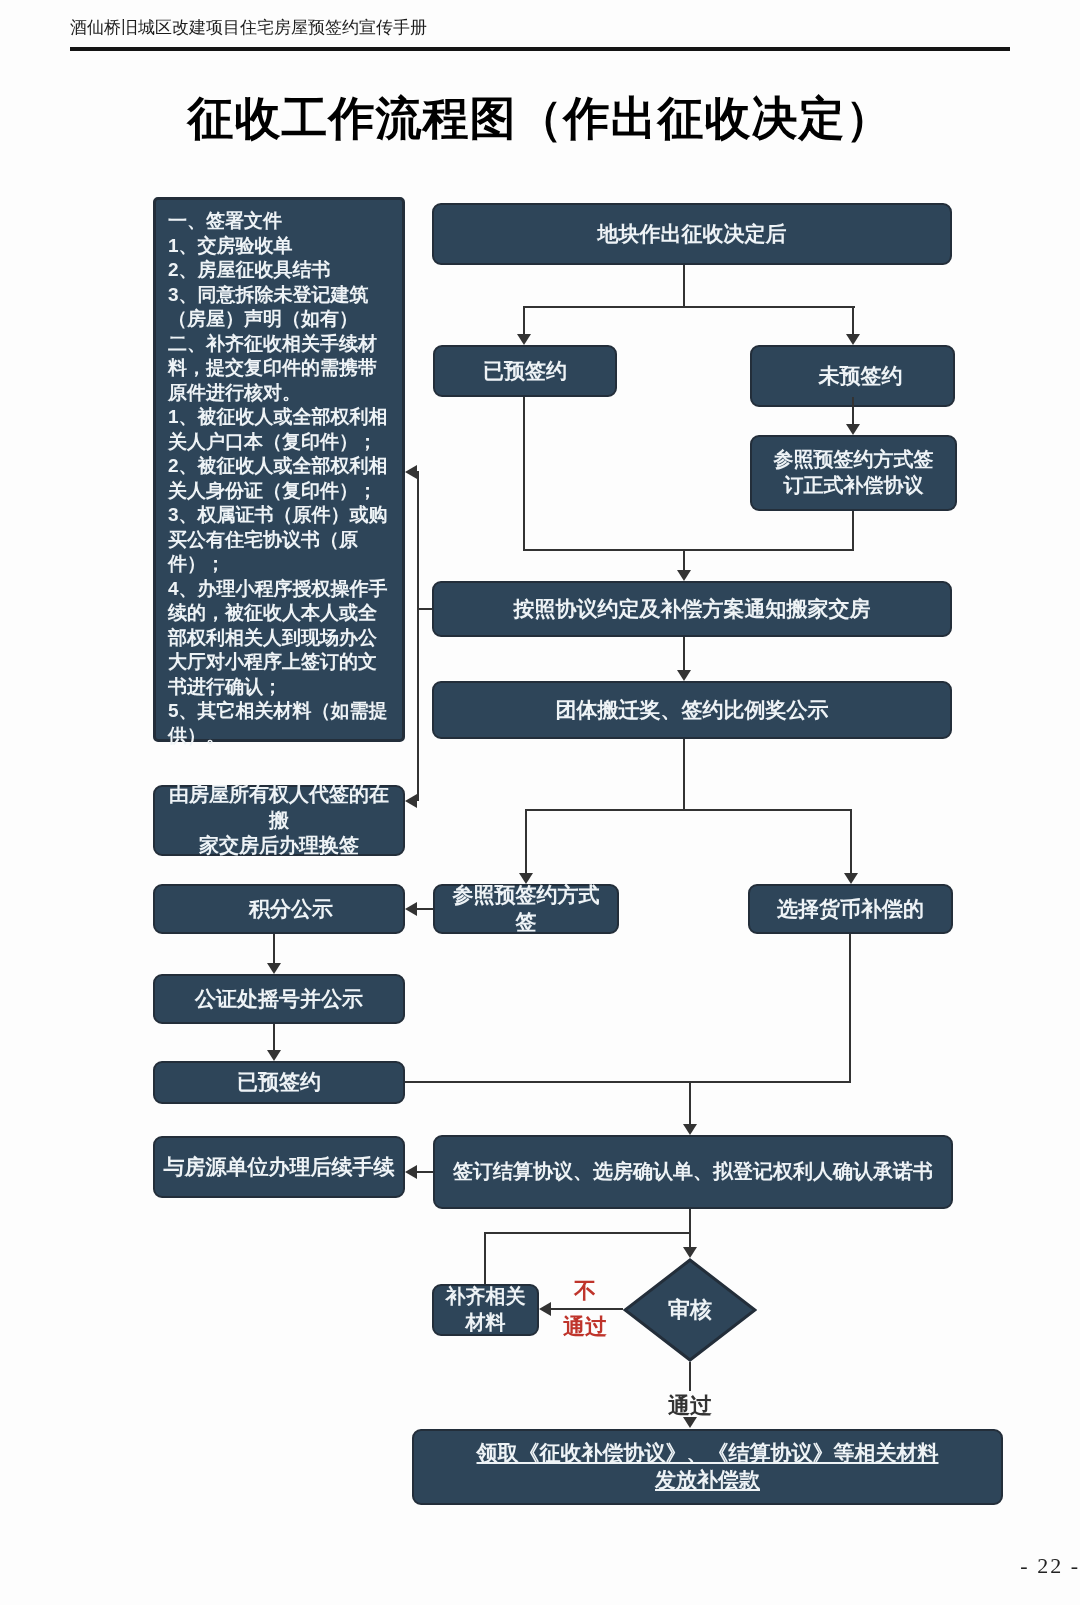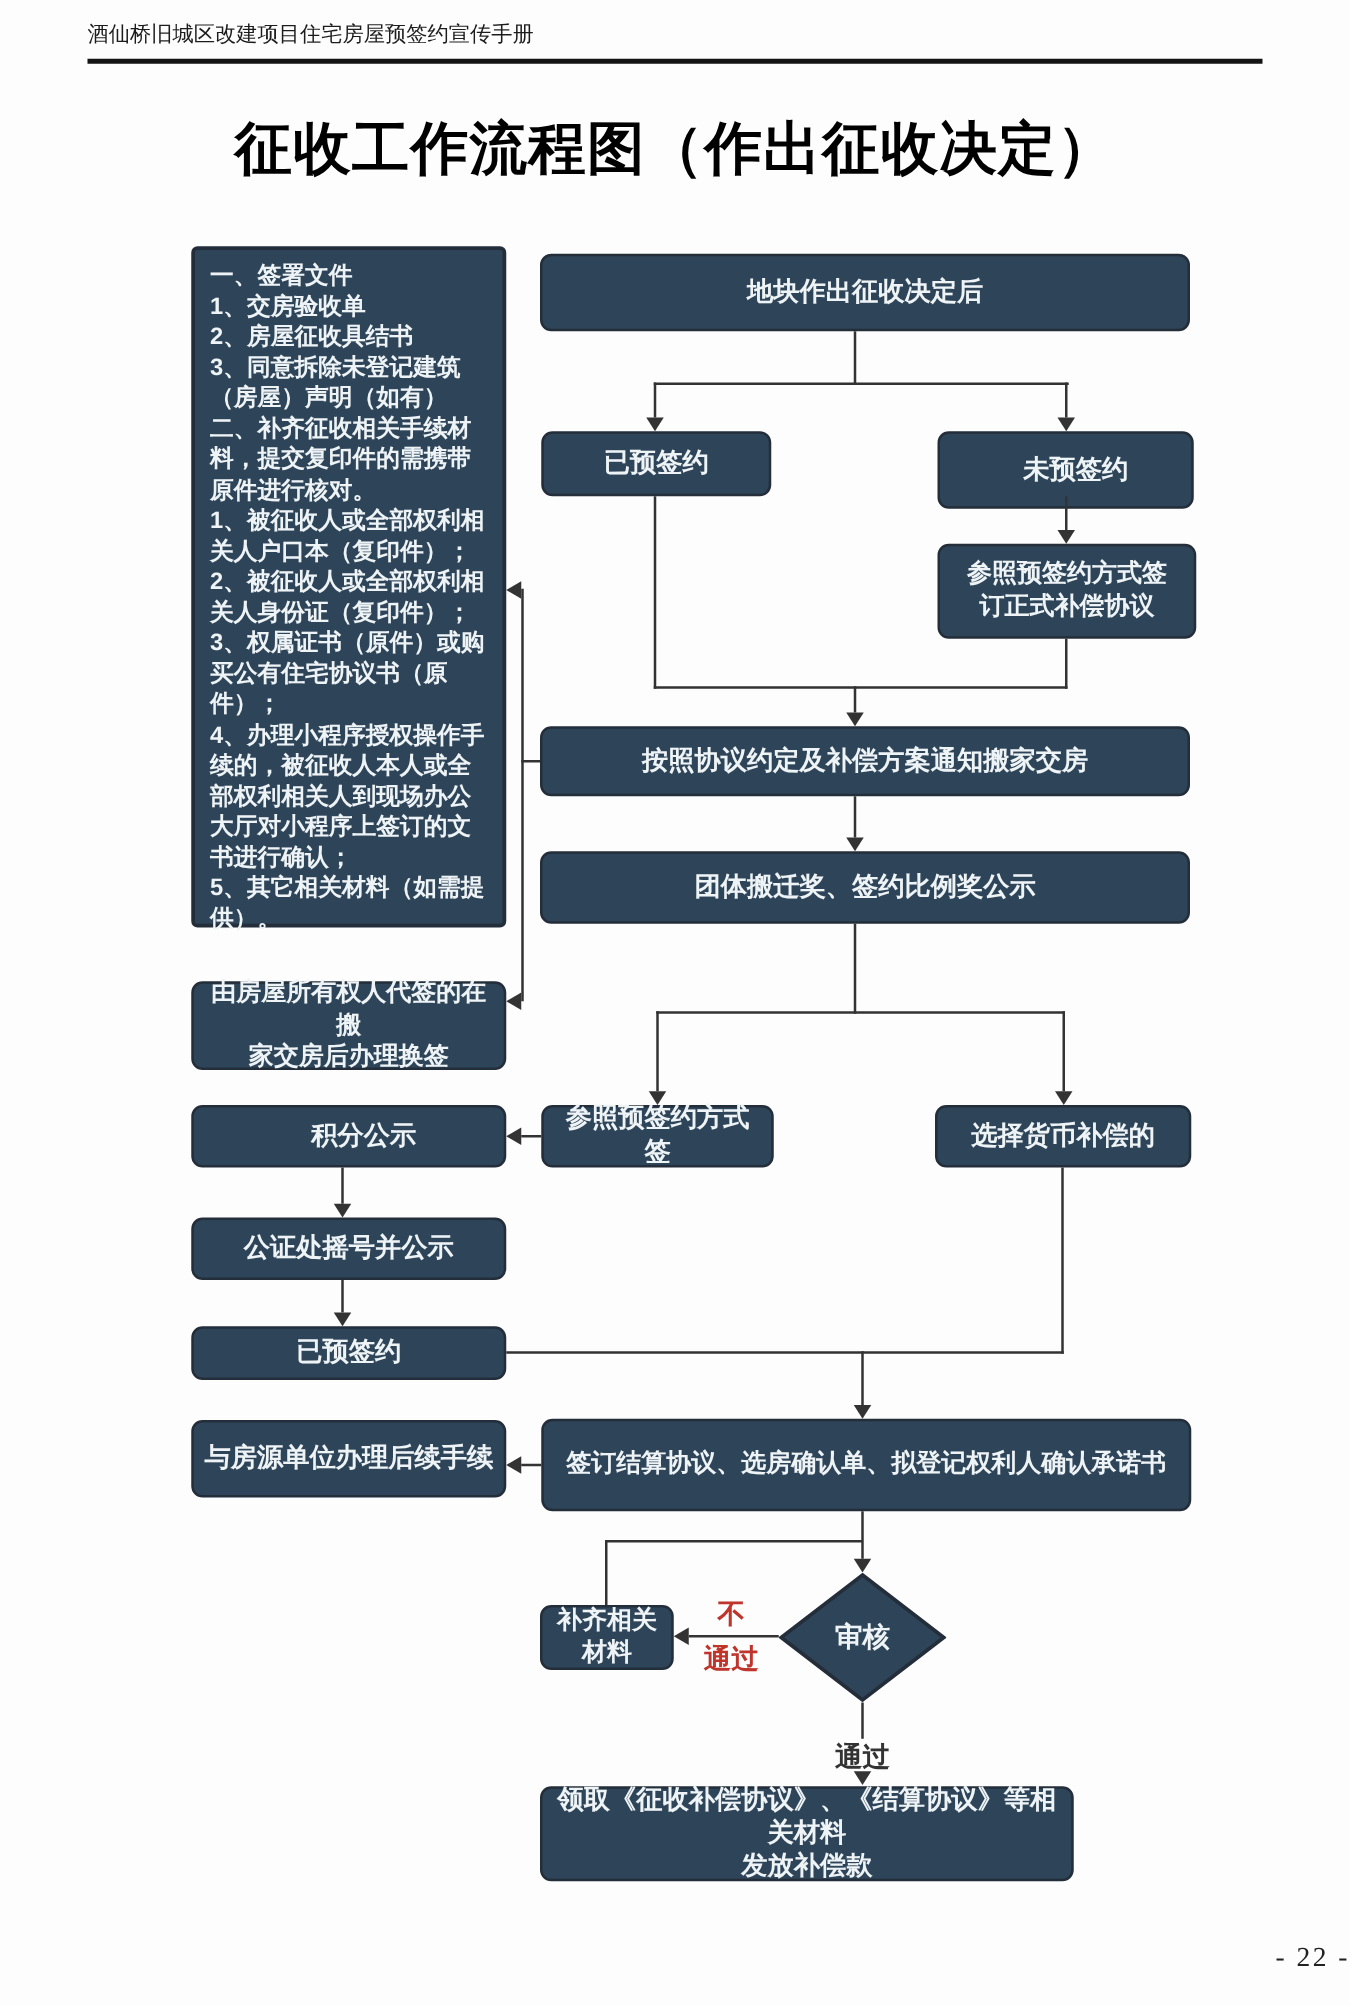--- a/index.html
+++ b/index.html
@@ -96,21 +96,21 @@
   <div class="node" style="left:750px;top:345px;width:205px;height:62px;padding-left:24px;">未预签约</div>
   <div class="node small" style="left:750px;top:435px;width:207px;height:76px;">参照预签约方式签
 订正式补偿协议</div>
   <div class="node" style="left:432px;top:581px;width:520px;height:56px;">按照协议约定及补偿方案通知搬家交房</div>
   <div class="node" style="left:432px;top:681px;width:520px;height:58px;">团体搬迁奖、签约比例奖公示</div>
   <div class="node" style="left:433px;top:884px;width:186px;height:50px;">参照预签约方式签</div>
   <div class="node" style="left:748px;top:884px;width:205px;height:50px;">选择货币补偿的</div>
   <div class="node small" style="left:433px;top:1135px;width:520px;height:74px;">签订结算协议、选房确认单、拟登记权利人确认承诺书</div>
   <div class="node small" style="left:432px;top:1284px;width:107px;height:52px;">补齐相关
 材料</div>
-  <div class="node" style="left:432px;top:1429px;width:427px;height:76px;">领取《征收补偿协议》、《结算协议》等相关材料
+  <div class="node" style="left:412px;top:1429px;width:591px;height:76px;text-decoration:underline;">领取《征收补偿协议》、《结算协议》等相关材料
 发放补偿款</div>
 
   <div class="diamond-wrap">
     <svg width="134" height="104">
       <polygon points="67,2 132,52 67,102 2,52" fill="#2e4559" stroke="#232e3a" stroke-width="3"></polygon>
     </svg>
   </div>
   <div class="diamond-label">审核</div>
 
   <div class="vl" style="left:683px;top:265px;height:43px;"></div>

